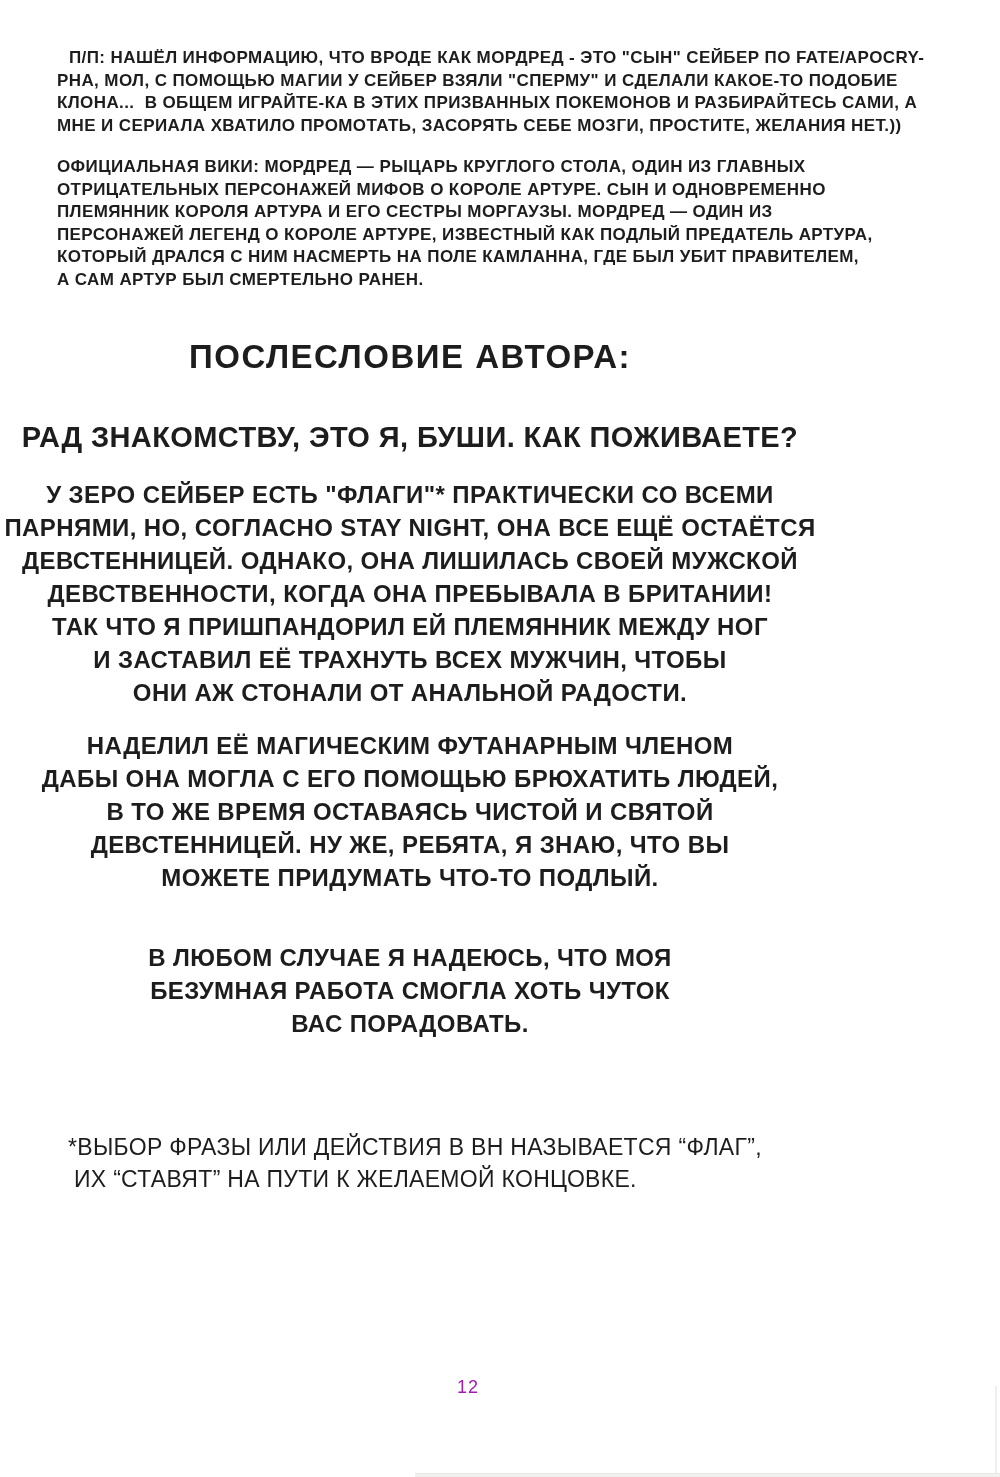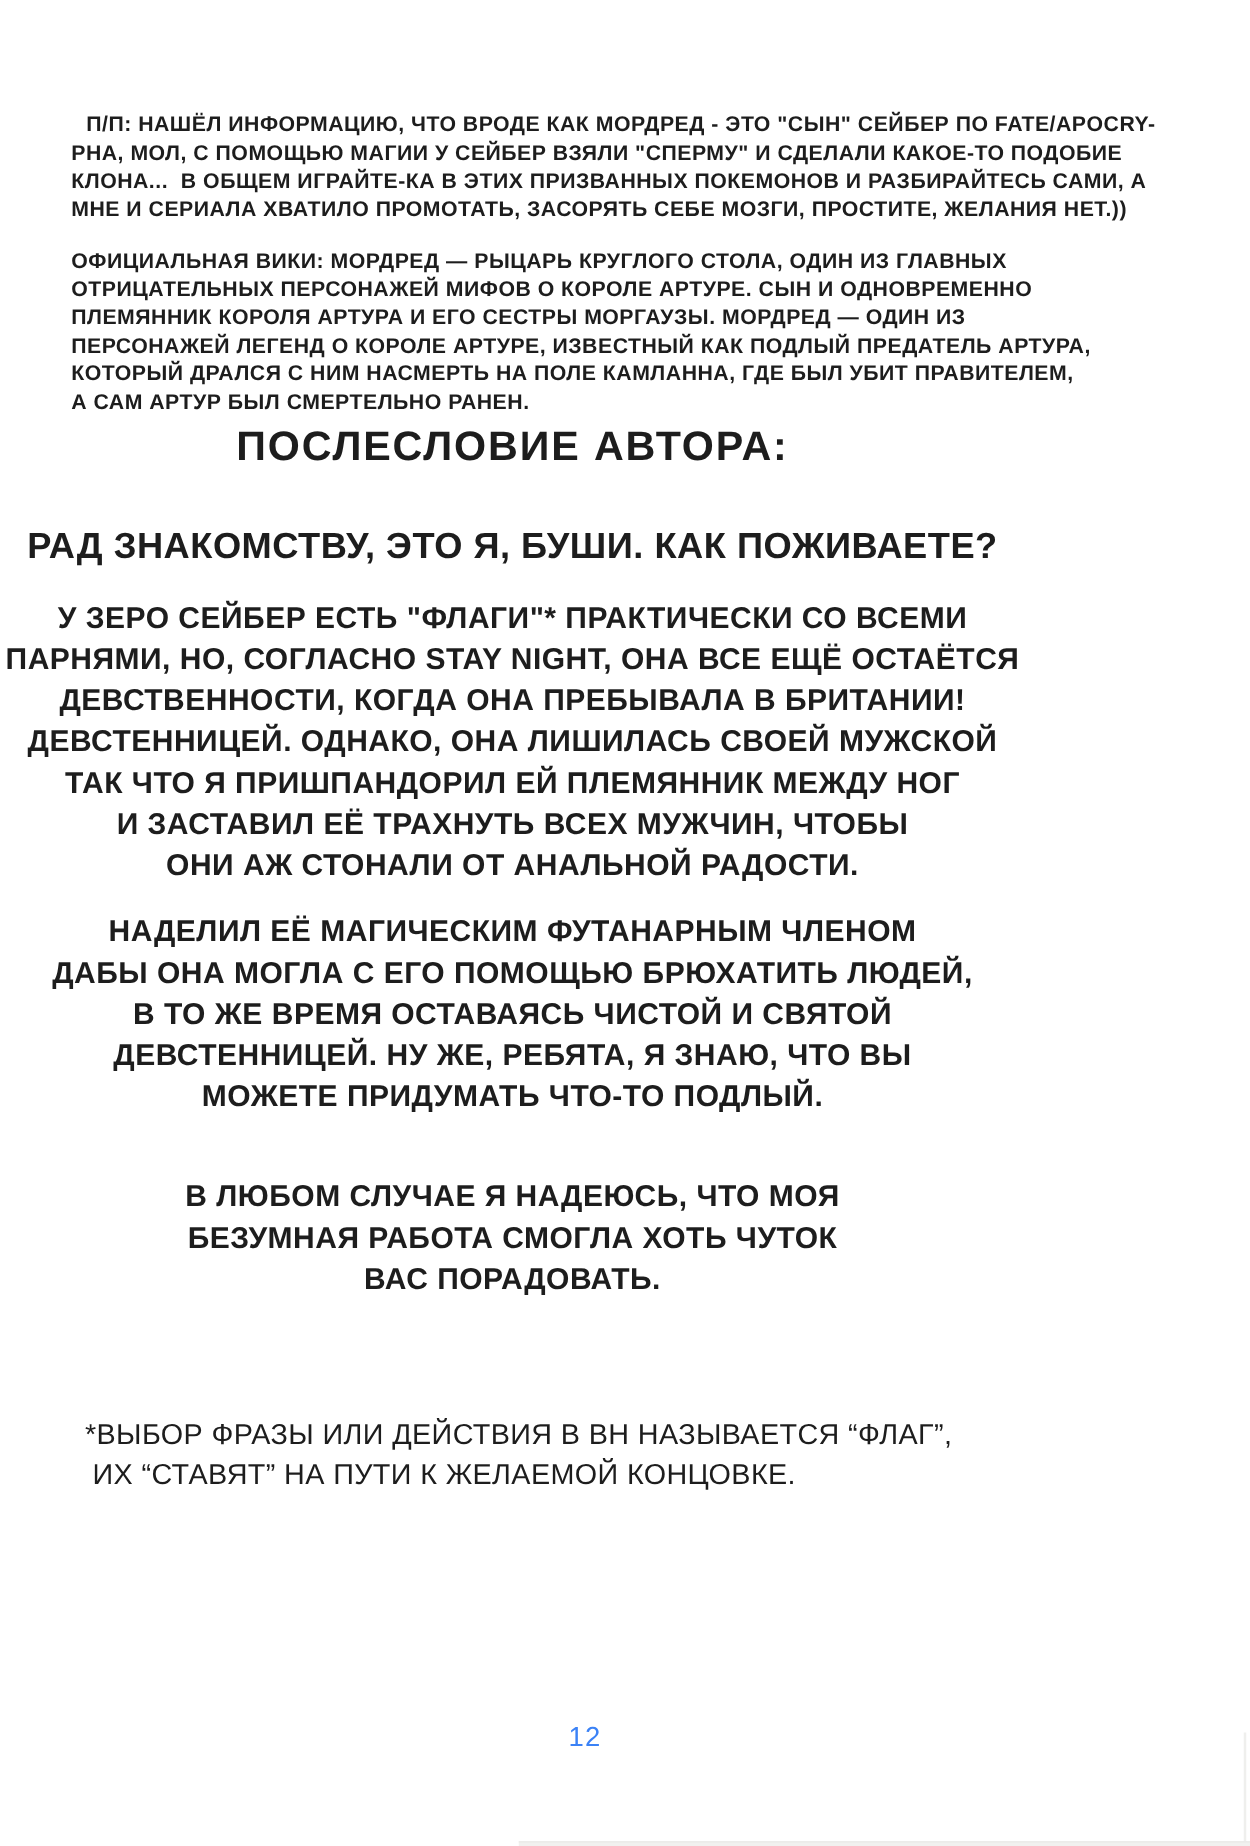--- a/index.html
+++ b/index.html
@@ -22,21 +22,20 @@
   
   .note-block {
     position: absolute;
     left: 57px;
     width: 910px;
     font-size: 17px;
     font-weight: 700;
     line-height: 22.5px;
     letter-spacing: 0.4px;
     text-align: left;
-    margin-top: 42px;
   }
   #translator-note { top: 47px; }
   #translator-note .line:first-child { padding-left: 12px; }
   #wiki-note { top: 156px; }
 
   
   .center-block {
     position: absolute;
     left: 0;
     width: 820px;
@@ -68,23 +67,23 @@
   }
   #footnote .line:last-child { padding-left: 6px; }
 
   
   #page-number {
     position: absolute;
     left: 0;
     top: 1377px;
     width: 936px;
     text-align: center;
-    font-size: 22px;
+    font-size: 18px;
     font-weight: 400;
-    color: #3b82f6;
+    color: #a21caf;
     letter-spacing: 1px;
   }
 
   
   .scan-edge-right {
     position: absolute;
     right: 3px;
     top: 1386px;
     width: 2px;
     height: 91px;
@@ -121,22 +120,22 @@
     <div class="line">А САМ АРТУР БЫЛ СМЕРТЕЛЬНО РАНЕН.</div>
   </div>
 
   <div class="center-block" id="afterword-heading">ПОСЛЕСЛОВИЕ АВТОРА:</div>
 
   <div class="center-block" id="greeting">РАД ЗНАКОМСТВУ, ЭТО Я, БУШИ. КАК ПОЖИВАЕТЕ?</div>
 
   <div class="center-block afterword-para" id="afterword-p1">
     <div class="line">У ЗЕРО СЕЙБЕР ЕСТЬ "ФЛАГИ"* ПРАКТИЧЕСКИ СО ВСЕМИ</div>
     <div class="line">ПАРНЯМИ, НО, СОГЛАСНО STAY NIGHT, ОНА ВСЕ ЕЩЁ ОСТАЁТСЯ</div>
+    <div class="line">ДЕВСТЕННИЦЕЙ. ОДНАКО, ОНА ЛИШИЛАСЬ СВОЕЙ МУЖСКОЙ</div>
     <div class="line">ДЕВСТВЕННОСТИ, КОГДА ОНА ПРЕБЫВАЛА В БРИТАНИИ!</div>
-    <div class="line">ДЕВСТЕННИЦЕЙ. ОДНАКО, ОНА ЛИШИЛАСЬ СВОЕЙ МУЖСКОЙ</div>
     <div class="line">ТАК ЧТО Я ПРИШПАНДОРИЛ ЕЙ ПЛЕМЯННИК МЕЖДУ НОГ</div>
     <div class="line">И ЗАСТАВИЛ ЕЁ ТРАХНУТЬ ВСЕХ МУЖЧИН, ЧТОБЫ</div>
     <div class="line">ОНИ АЖ СТОНАЛИ ОТ АНАЛЬНОЙ РАДОСТИ.</div>
   </div>
 
   <div class="center-block afterword-para" id="afterword-p2">
     <div class="line">НАДЕЛИЛ ЕЁ МАГИЧЕСКИМ ФУТАНАРНЫМ ЧЛЕНОМ</div>
     <div class="line">ДАБЫ ОНА МОГЛА С ЕГО ПОМОЩЬЮ БРЮХАТИТЬ ЛЮДЕЙ,</div>
     <div class="line">В ТО ЖЕ ВРЕМЯ ОСТАВАЯСЬ ЧИСТОЙ И СВЯТОЙ</div>
     <div class="line">ДЕВСТЕННИЦЕЙ. НУ ЖЕ, РЕБЯТА, Я ЗНАЮ, ЧТО ВЫ</div>

